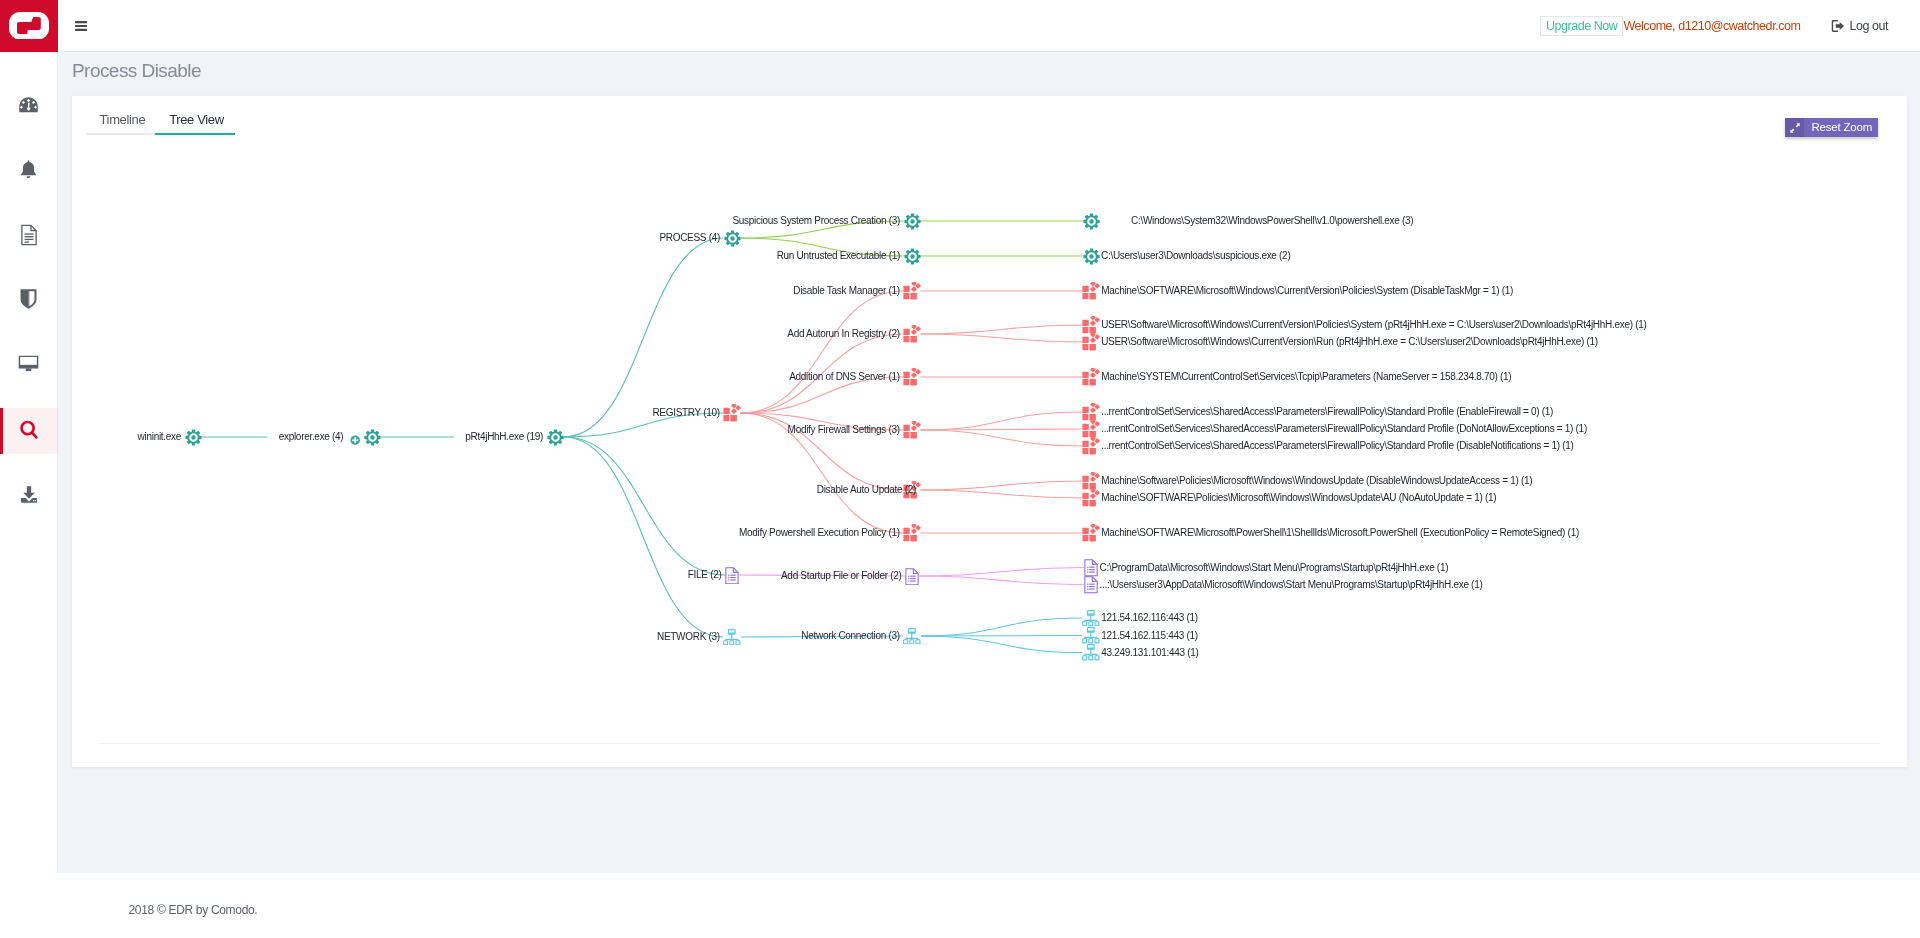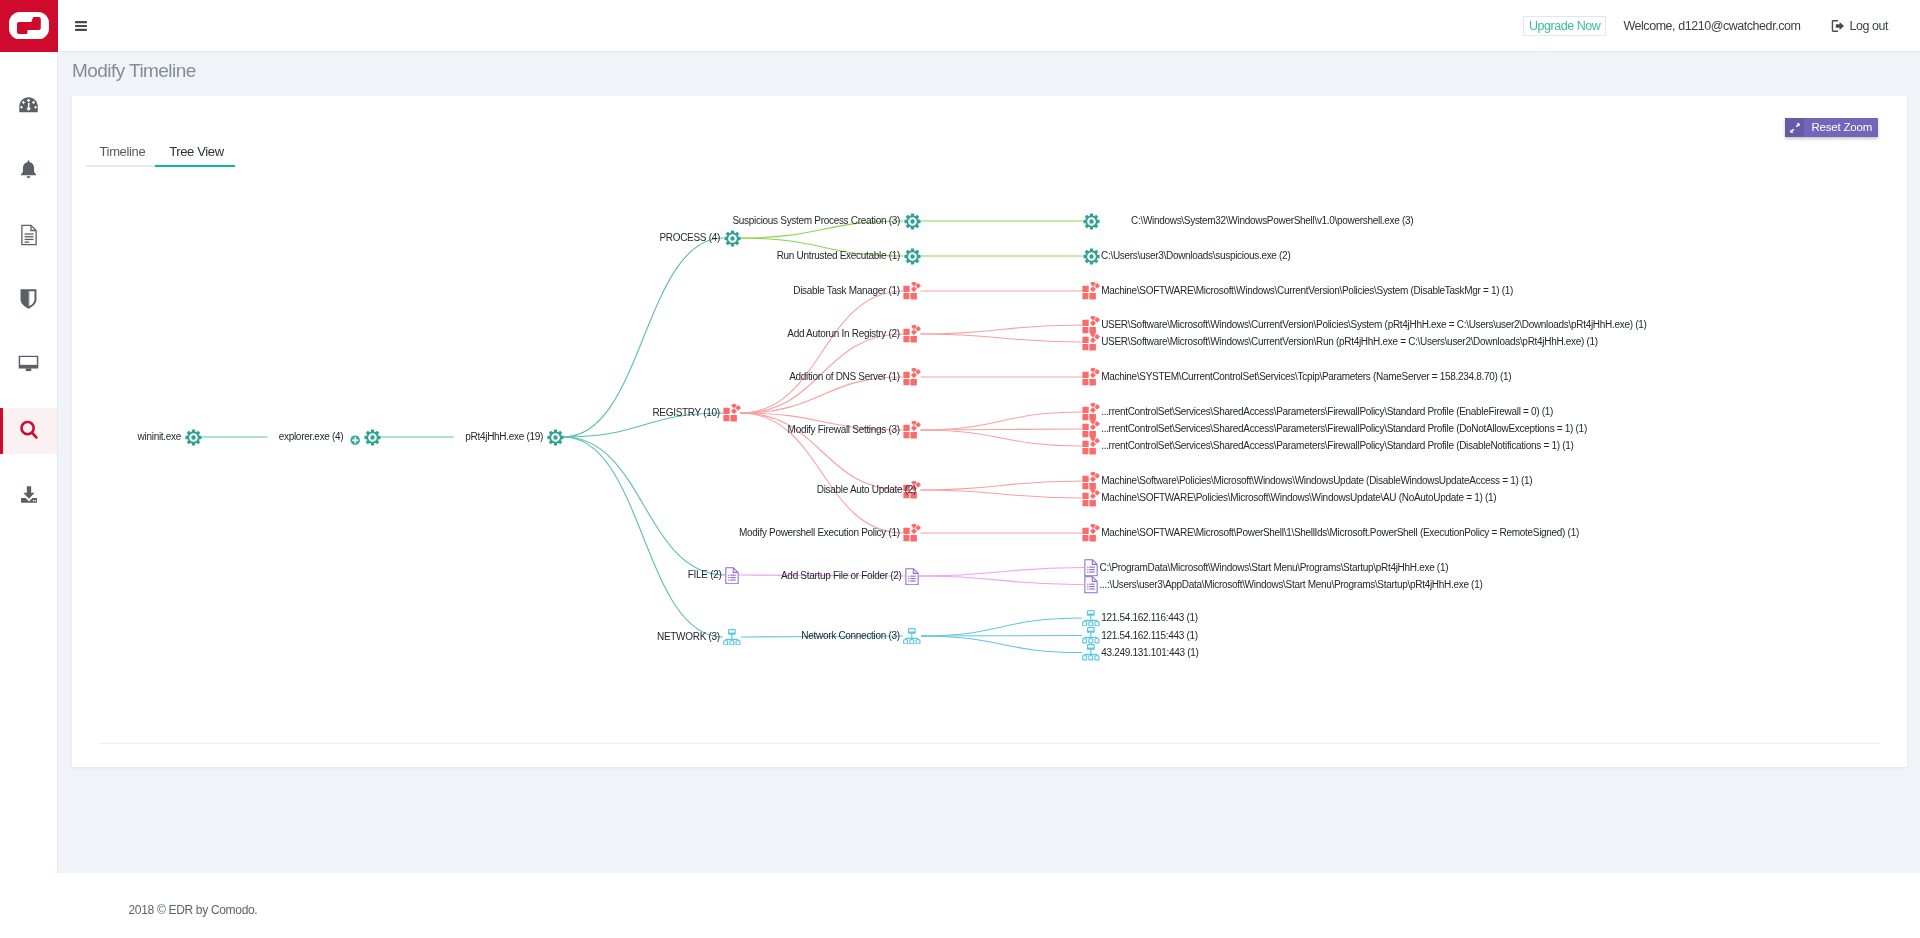--- a/index.html
+++ b/index.html
@@ -22,21 +22,21 @@
     width:58px; height:52px; background:#cf0a2c;
     display:flex; align-items:center; justify-content:center; flex:0 0 58px;
   }
   #hamburger { margin-left:16.9px; width:12px; height:12px; display:flex; align-items:center; justify-content:center; cursor:pointer; }
   #topright { margin-left:auto; display:flex; align-items:center; padding-right:32px; }
   #upgrade-btn {
     border:1px solid #e3e6eb; color:#3dbd9c; background:#fff;
     font-size:12.5px; letter-spacing:-0.45px; padding:0 5px; line-height:19px; height:20px; cursor:pointer;
     font-family:"Liberation Sans", sans-serif;
   }
-  #welcome { font-size:12.5px; letter-spacing:-0.45px; color:#404040; margin-left:17px; }
+  #welcome { font-size:12.5px; letter-spacing:-0.45px; color:#c2410c; }
   #logout-wrap { display:flex; align-items:center; margin-left:30px; cursor:pointer; }
   #logout-label { font-size:12.5px; letter-spacing:-0.45px; color:#3c4049; margin-left:5px; }
   
   #sidebar {
     position:absolute; left:0; top:52px; width:58px; height:821px;
     background:#ffffff; border-right:1px solid #e6e9ef;
   }
   .side-item {
     width:57px; height:46px; margin-bottom:18.9px; display:flex; align-items:center; justify-content:center;
     position:relative; cursor:pointer;
@@ -56,21 +56,21 @@
     font-size:19px; color:#868c96; font-weight:400; letter-spacing:-0.55px;
   }
   #card {
     position:absolute; left:14px; top:44px; width:1835px; height:671px;
     background:#ffffff; box-shadow:0 1px 3px rgba(24,39,75,0.07);
   }
   #tabs { position:absolute; left:13.7px; top:10px; display:flex; }
   .tab {
     font-size:13px; letter-spacing:-0.35px; color:#55595f; line-height:16px;
     padding:6px 10px 5px 13.8px; cursor:pointer;
-    border-bottom:2.5px solid #e8eaec; background:transparent;margin-top:32px;
+    border-bottom:2.5px solid #e8eaec; background:transparent;
   }
   .tab.active { color:#2a2f36; border-bottom:2.5px solid #18b498; padding-right:11px; }
   #reset-zoom {
     position:absolute; right:28.9px; top:21.8px;
     background:#7266ba; color:#fff; font-size:11.5px; letter-spacing:-0.2px;
     display:flex; align-items:center; height:19.5px; padding:0 6px 0 0;
     box-shadow:0 2px 3px rgba(0,0,0,0.22); cursor:pointer;
   }
   #reset-zoom .rz-ico { width:19px; height:19.5px; background:rgba(0,0,0,0.10); display:flex; align-items:center; justify-content:center; }
   #reset-zoom .rz-label { padding-left:7px; line-height:19.5px; }
@@ -174,21 +174,21 @@
         <span><svg width="20" height="19" viewBox="0 0 22 21">
             <path fill="#5b6066" d="M8.6 1.3h4.8v7.2h3.9L11 15.2 4.7 8.5h3.9z"></path>
             <path fill="#5b6066" d="M2.2 14.4h5.1l3.7 3.9 3.7-3.9h5.1v5.2H2.2z"></path>
             <rect x="15.3" y="16.6" width="1.4" height="1.4" fill="#ffffff"></rect>
             <rect x="17.3" y="16.6" width="1.4" height="1.4" fill="#ffffff"></rect>
           </svg></span>
       </div>
 </div>
   </div>
 <div id="main">
-  <div id="page-title">Modify Timeline</div>
+  <div id="page-title">Process Disable</div>
   <div id="card">
     <div id="tabs">
       <div class="tab">Timeline</div>
       <div class="tab active">Tree View</div>
     </div>
     <div id="reset-zoom">
       <span class="rz-ico">
         <svg width="10" height="10" viewBox="0 0 12 12">
           <path fill="#ffffff" d="M11.6 0.4L11.6 4.3 10.2 2.9 8.7 4.4 7.6 3.3 9.1 1.8 7.7 0.4z"></path>
           <path fill="#ffffff" d="M0.4 11.6L0.4 7.7 1.8 9.1 3.3 7.6 4.4 8.7 2.9 10.2 4.3 11.6z"></path>

